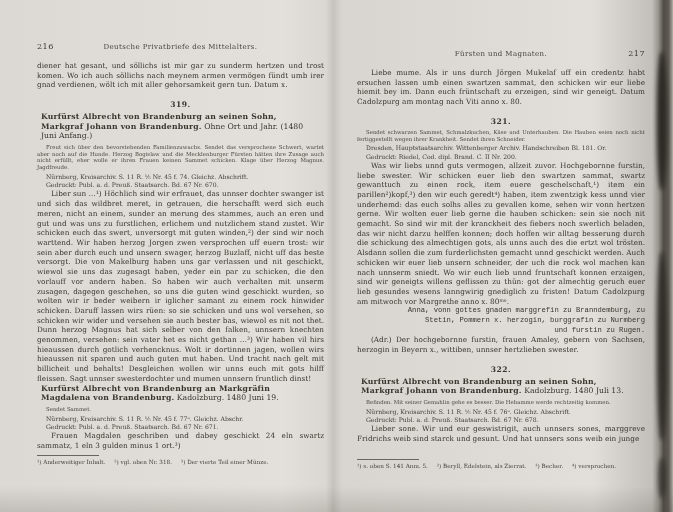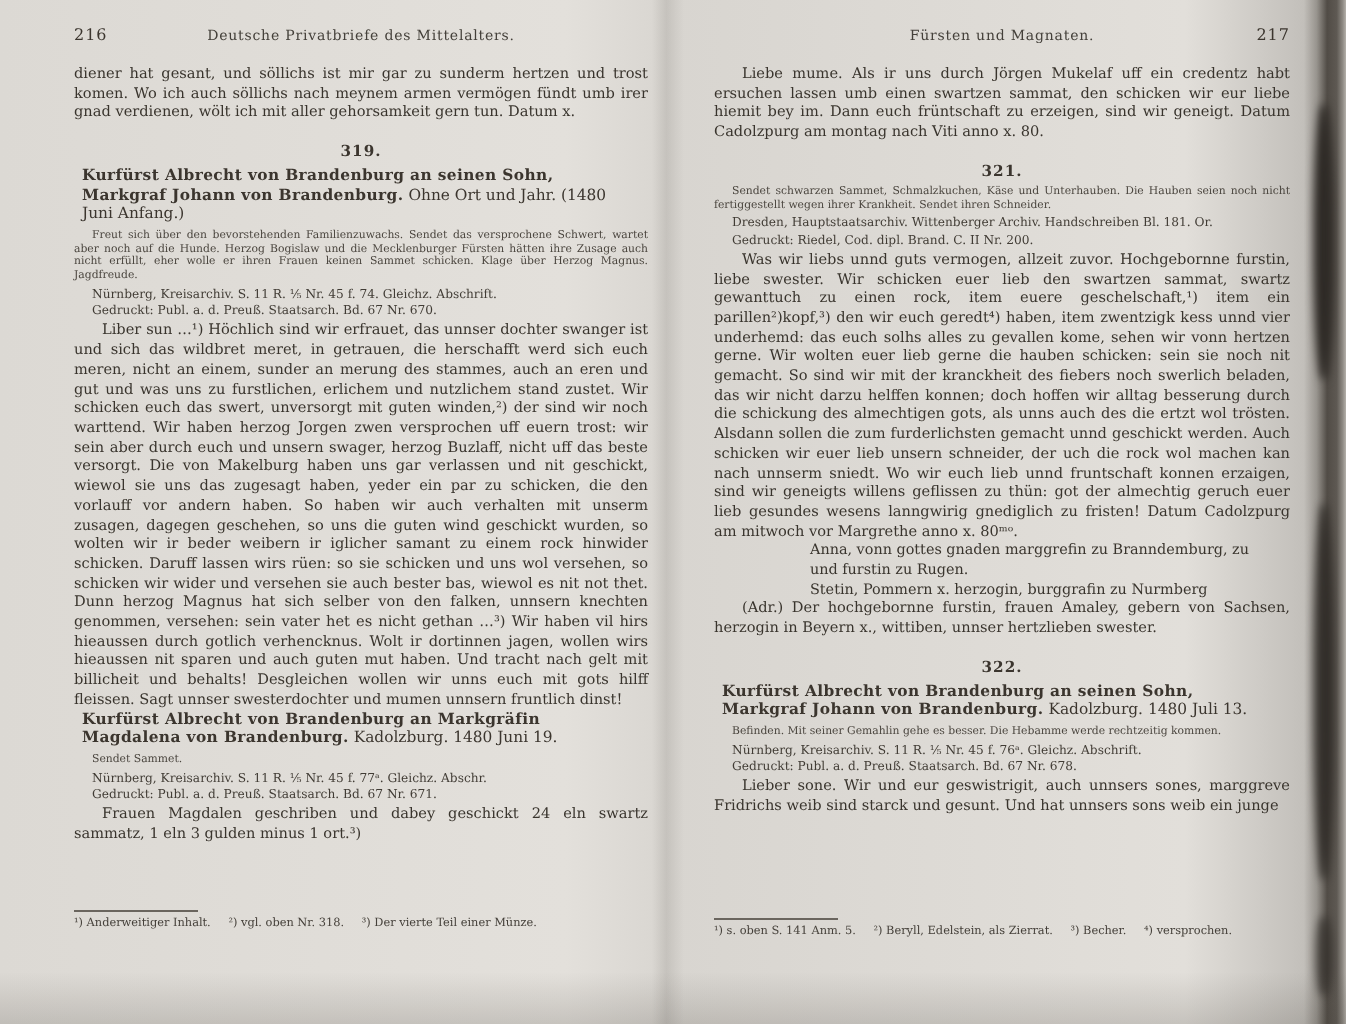--- a/index.html
+++ b/index.html
@@ -21,33 +21,33 @@
     background:linear-gradient(90deg, rgba(60,55,48,0) 0%, rgba(60,55,48,0.12) 45%, rgba(60,55,48,0.05) 75%, rgba(60,55,48,0) 100%);}
   .edge-shadow{position:absolute;top:0;right:0;width:21px;height:512px;
     background:linear-gradient(90deg, rgba(120,115,108,0) 0%, rgba(96,91,84,0.45) 30%, #514c46 55%, #5e5953 78%, #8e8a84 92%, #b5b1ab 100%);}
   .edge-blob{position:absolute;background:#2e2a26;border-radius:45%;filter:blur(2px);}
   .blob1{right:6px;top:52px;width:10px;height:138px;}
   .blob2{right:6px;top:252px;width:10px;height:188px;opacity:.9;}
   .blob3{right:7px;top:458px;width:8px;height:40px;opacity:.7;}
 
   .pagehead{display:flex;align-items:baseline;font-size:7px;line-height:9px;margin-bottom:9px;}
   .pagehead .num{width:34px;font-size:8px;letter-spacing:.5px;}
-  .pagehead .num.right{text-align:right;}
+  .pagehead .num.right{text-align:right;margin-top:36px;}
   .pagehead .title{flex:1;text-align:center;letter-spacing:.4px;color:#44403a;}
 
   p{margin:0;}
   .bodytext{font-size:7.3px;line-height:9.7px;text-align:justify;text-indent:14px;color:#39342d;}
   .noindent{text-indent:0;}
   .secnum{text-align:center;font-size:7.6px;font-weight:bold;margin:10px 0 3px 0;letter-spacing:.5px;}
   .sechead{text-align:left;font-size:7.7px;line-height:9.6px;margin:0 4px 3px 4px;}
   .sechead .t{font-weight:bold;letter-spacing:.2px;}
   .sechead .d{font-weight:normal;}
   .regest{font-size:5.4px;line-height:6.8px;text-align:justify;text-indent:9px;color:#4a453e;margin-bottom:2px;}
   .arch{font-size:6.1px;line-height:8.2px;text-indent:9px;color:#413c35;}
-  .sig{padding-left:48px;text-align:left;font-size:7.2px;line-height:9.7px;color:#39342d;}
+  .sig{padding-left:48px;text-align:right;font-size:7.2px;line-height:9.7px;color:#39342d;font-family:Liberation Mono, monospace;}
   .fnblock{position:absolute;left:37px;right:12px;}
   .page-right .fnblock{left:16px;right:24px;}
   .fnrule{width:62px;border-top:1px solid #6a655e;margin-bottom:3px;}
   .fn{font-size:5.7px;line-height:7.4px;color:#45403a;}
   .fn span{margin-right:7px;}
   .fnblock-left{top:455px;}
   .fnblock-right{top:459px;}
 </style>
 </head>
 <body>
@@ -108,22 +108,22 @@
     <p class="bodytext">Liebe mume. Als ir uns durch Jörgen Mukelaf uff ein credentz habt ersuchen lassen umb einen swartzen sammat, den schicken wir eur liebe hiemit bey im. Dann euch früntschaft zu erzeigen, sind wir geneigt. Datum Cadolzpurg am montag nach Viti anno x. 80.</p>
 
     <div>
       <div class="secnum">321.</div>
       <p class="regest">Sendet schwarzen Sammet, Schmalzkuchen, Käse und Unterhauben. Die Hauben seien noch nicht fertiggestellt wegen ihrer Krankheit. Sendet ihren Schneider.</p>
       <p class="arch">Dresden, Hauptstaatsarchiv. Wittenberger Archiv. Handschreiben Bl. 181. Or.</p>
       <p class="arch">Gedruckt: Riedel, Cod. dipl. Brand. C. II Nr. 200.</p>
       <p class="bodytext">Was wir liebs unnd guts vermogen, allzeit zuvor. Hochgebornne furstin, liebe swester. Wir schicken euer lieb den swartzen sammat, swartz gewanttuch zu einen rock, item euere geschelschaft,¹) item ein parillen²)kopf,³) den wir euch geredt⁴) haben, item zwentzigk kess unnd vier underhemd: das euch solhs alles zu gevallen kome, sehen wir vonn hertzen gerne. Wir wolten euer lieb gerne die hauben schicken: sein sie noch nit gemacht. So sind wir mit der kranckheit des fiebers noch swerlich beladen, das wir nicht darzu helffen konnen; doch hoffen wir alltag besserung durch die schickung des almechtigen gots, als unns auch des die ertzt wol trösten. Alsdann sollen die zum furderlichsten gemacht unnd geschickt werden. Auch schicken wir euer lieb unsern schneider, der uch die rock wol machen kan nach unnserm sniedt. Wo wir euch lieb unnd fruntschaft konnen erzaigen, sind wir geneigts willens geflissen zu thün: got der almechtig geruch euer lieb gesundes wesens lanngwirig gnediglich zu fristen! Datum Cadolzpurg am mitwoch vor Margrethe anno x. 80ᵐᵒ.</p>
       <div class="sig">
         <div>Anna, vonn gottes gnaden marggrefin zu Branndemburg, zu</div>
+        <div>Stetin, Pommern x. herzogin, burggrafin zu Nurmberg</div>
         <div>und furstin zu Rugen.</div>
-        <div>Stetin, Pommern x. herzogin, burggrafin zu Nurmberg</div>
       </div>
       <p class="bodytext">(Adr.) Der hochgebornne furstin, frauen Amaley, gebern von Sachsen, herzogin in Beyern x., wittiben, unnser hertzlieben swester.</p>
     </div>
 
     <div>
       <div class="secnum">322.</div>
       <div class="sechead">
         <span class="t">Kurfürst Albrecht von Brandenburg an seinen Sohn, Markgraf Johann von Brandenburg.</span>
         <span class="d">Kadolzburg. 1480 Juli 13.</span>
       </div>

